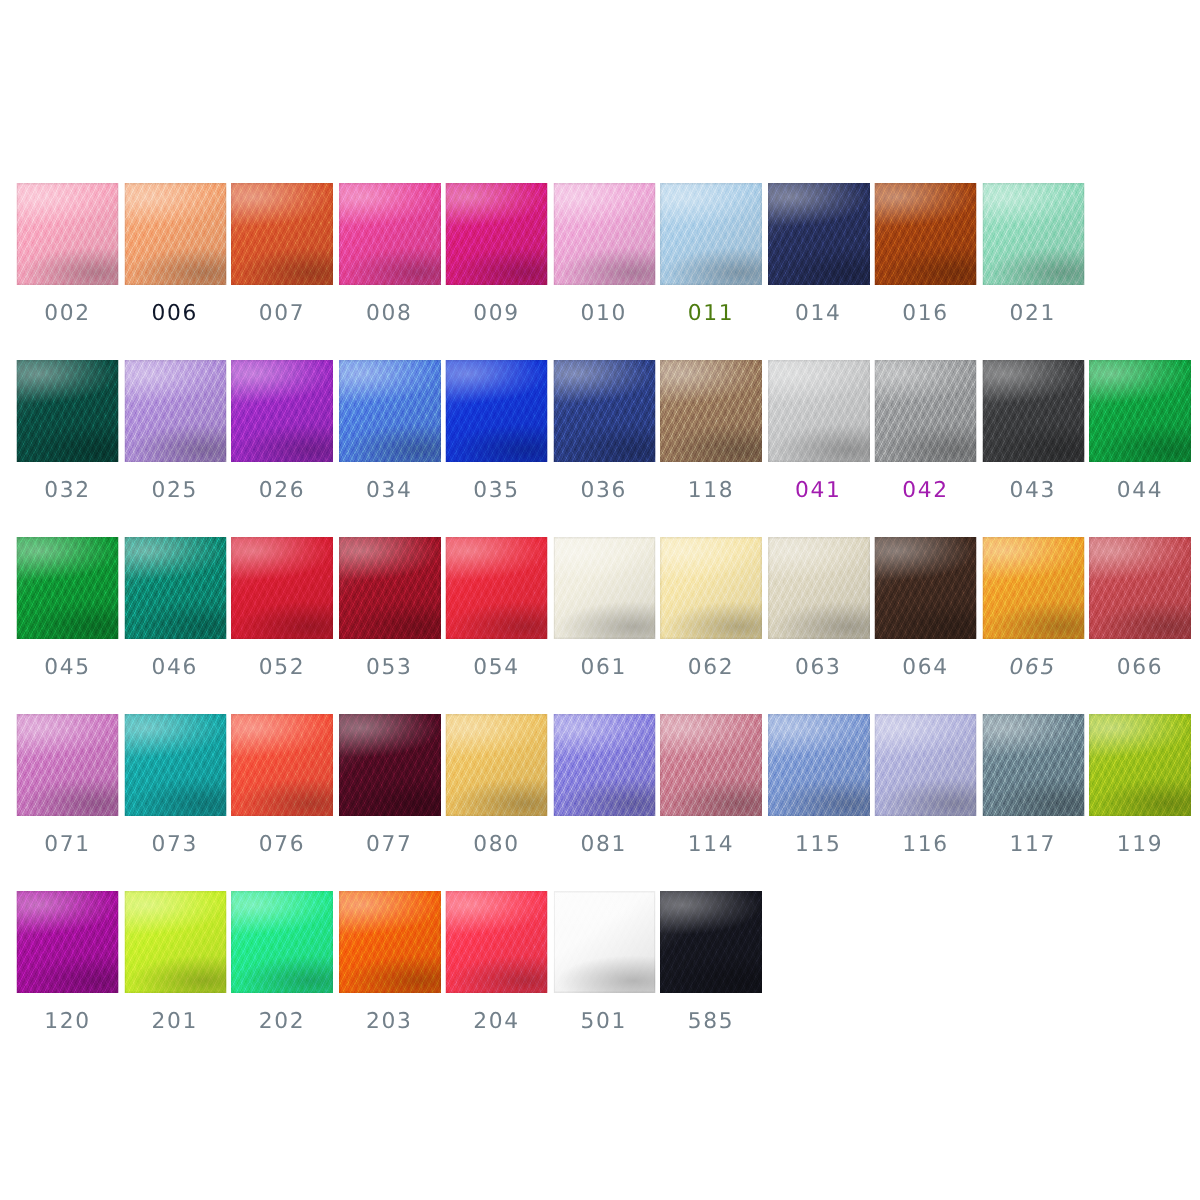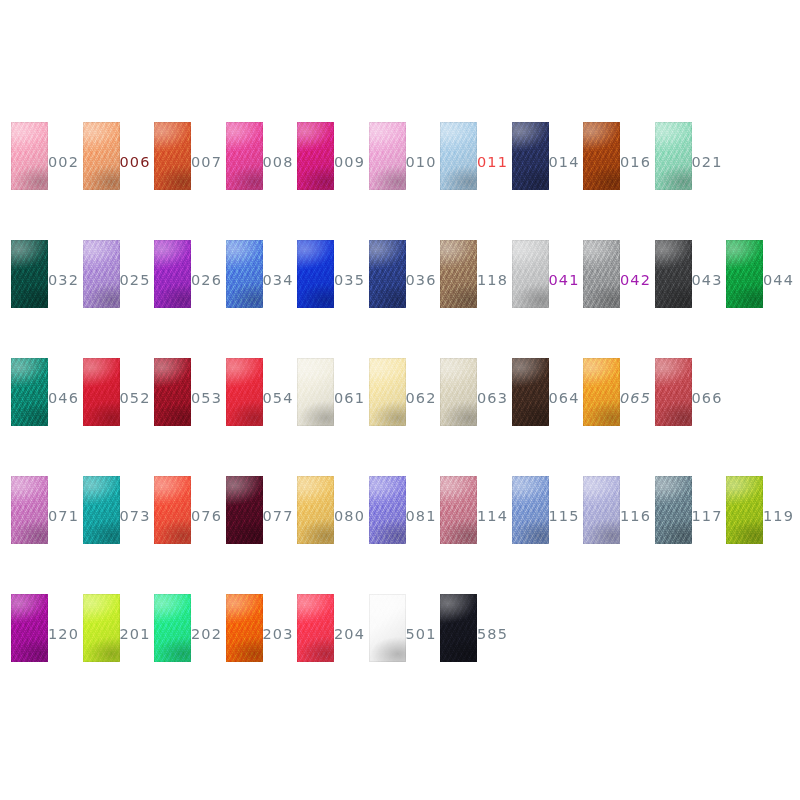--- a/index.html
+++ b/index.html
@@ -32,21 +32,21 @@
     display: flex;
     flex-direction: row;
     align-items: flex-start;
     height: 118px;
   }
 
   .swatch-cell {
     width: 68px;
     margin-right: 3.5px;
     display: flex;
-    flex-direction: row;
+    flex-direction: column;
     align-items: center;
   }
 
   
   .chip {
     position: relative;
     width: 68px;
     height: 68px;
     overflow: hidden;
     box-sizing: border-box;
@@ -145,21 +145,21 @@
         </div>
         <div class="swatch-cell">
           <div class="chip">
             <div class="chip-base" style="background: rgb(243, 164, 115);"></div>
             <div class="chip-threads-a"></div>
             <div class="chip-threads-b"></div>
             <div class="chip-threads-c"></div>
             <div class="chip-sheen"></div>
             <div class="chip-edge"></div>
           </div>
-          <div class="swatch-label" style="color: #7f1d1d;">006</div>
+          <div class="swatch-label" style="color: #0f172a;">006</div>
         </div>
         <div class="swatch-cell">
           <div class="chip">
             <div class="chip-base" style="background: rgb(217, 86, 44);"></div>
             <div class="chip-threads-a"></div>
             <div class="chip-threads-b"></div>
             <div class="chip-threads-c"></div>
             <div class="chip-sheen"></div>
             <div class="chip-edge"></div>
           </div>
@@ -200,21 +200,21 @@
         </div>
         <div class="swatch-cell">
           <div class="chip">
             <div class="chip-base" style="background: rgb(173, 207, 232);"></div>
             <div class="chip-threads-a"></div>
             <div class="chip-threads-b"></div>
             <div class="chip-threads-c"></div>
             <div class="chip-sheen"></div>
             <div class="chip-edge"></div>
           </div>
-          <div class="swatch-label" style="color: #ef4444; text-align: center;">011</div>
+          <div class="swatch-label" style="color: #4d7c0f; text-align: center;">011</div>
         </div>
         <div class="swatch-cell">
           <div class="chip">
             <div class="chip-base" style="background: rgb(39, 48, 92);"></div>
             <div class="chip-threads-a"></div>
             <div class="chip-threads-b"></div>
             <div class="chip-threads-c"></div>
             <div class="chip-sheen"></div>
             <div class="chip-edge"></div>
           </div>
@@ -360,20 +360,31 @@
             <div class="chip-threads-a"></div>
             <div class="chip-threads-b"></div>
             <div class="chip-threads-c"></div>
             <div class="chip-sheen"></div>
             <div class="chip-edge"></div>
           </div>
           <div class="swatch-label" style="color: rgb(115, 128, 138);">044</div>
         </div>
       </div>
       <div class="swatch-row">
+        <div class="swatch-cell">
+          <div class="chip">
+            <div class="chip-base" style="background: rgb(15, 148, 51);"></div>
+            <div class="chip-threads-a"></div>
+            <div class="chip-threads-b"></div>
+            <div class="chip-threads-c"></div>
+            <div class="chip-sheen"></div>
+            <div class="chip-edge"></div>
+          </div>
+          <div class="swatch-label" style="color: rgb(115, 128, 138);">045</div>
+        </div>
         <div class="swatch-cell">
           <div class="chip">
             <div class="chip-base" style="background: rgb(13, 133, 112);"></div>
             <div class="chip-threads-a"></div>
             <div class="chip-threads-b"></div>
             <div class="chip-threads-c"></div>
             <div class="chip-sheen"></div>
             <div class="chip-edge"></div>
           </div>
           <div class="swatch-label" style="color: rgb(115, 128, 138);">046</div>

